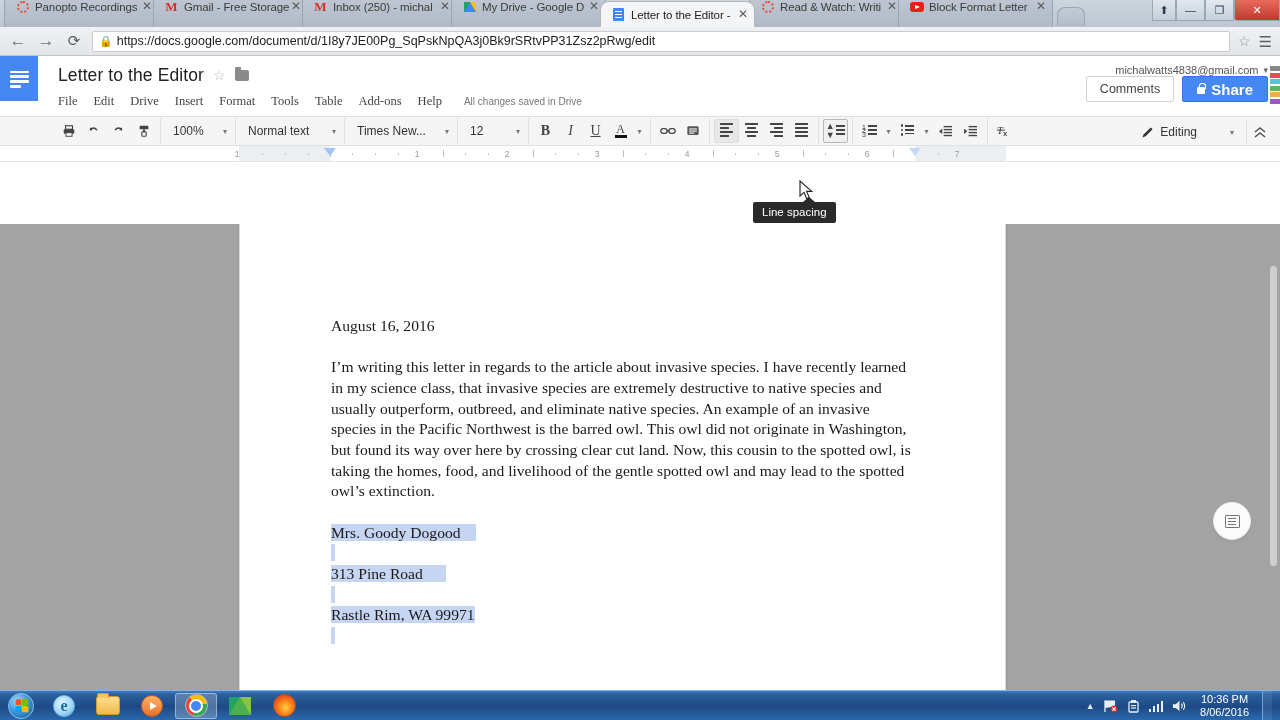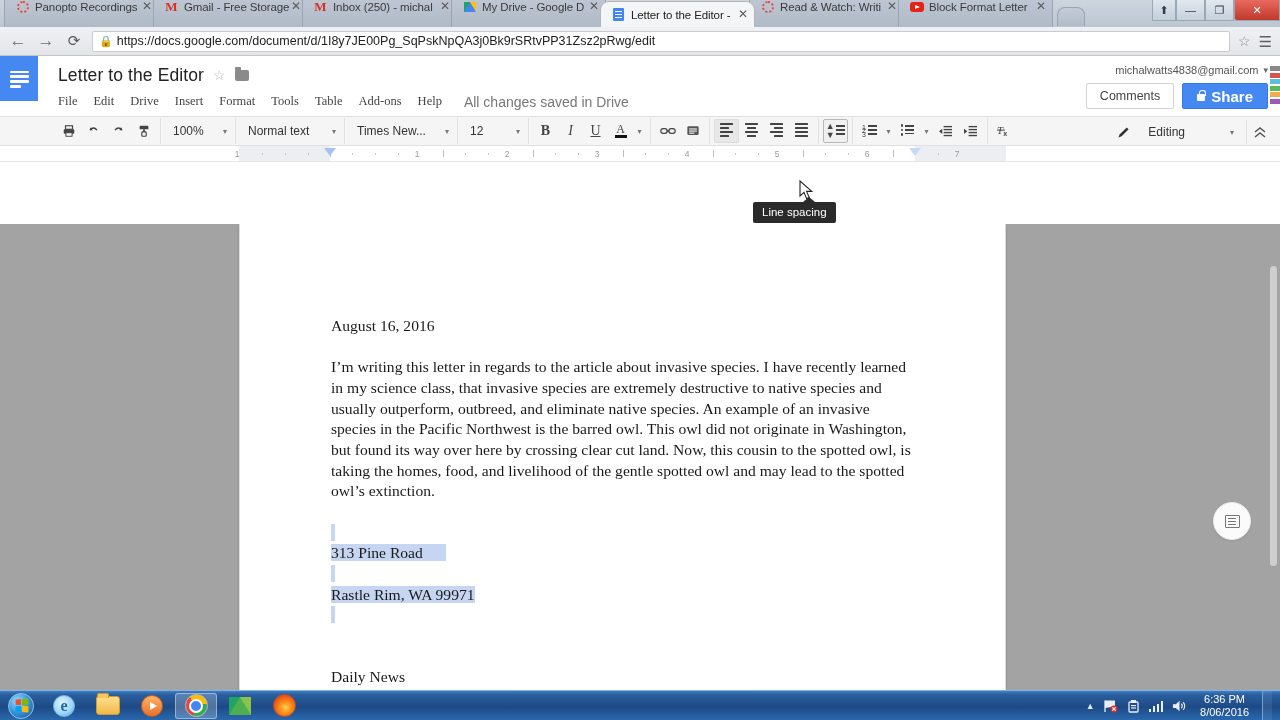--- a/index.html
+++ b/index.html
@@ -251,30 +251,30 @@
     padding: 2px 8px;
     cursor: pointer;
     border-radius: 2px;
     white-space: nowrap;
     font-family: Liberation Serif, serif;
   }
   .docs-menu-item:first-child { padding-left: 0; }
   #save-status {
     margin-left: 14px;
     color: #777;
-    font-size: 14px;
+    font-size: 10px;
     white-space: nowrap;
   }
 
   #header-right {
     padding: 8px 12px 0 0;
     display: flex;
     flex-direction: column;
     align-items: flex-end;
-    gap: 7px;
+    gap: 0;
   }
   #account-row {
     display: flex; align-items: center; gap: 5px;
     font-size: 11px; color: #555;
   }
   #account-email { cursor: pointer; }
   .caret-down { font-size: 9px; color: #666; }
   #buttons-row { display: flex; align-items: center; gap: 8px; }
   #comments-btn {
     height: 26px;
@@ -388,21 +388,21 @@
   .ic-numlist .bars i{display:block;height:1.6px;width:9px;background:#444;margin-bottom:2.4px;}
   .ic-bullist { display:flex; align-items:center; gap:2.5px;}
   .ic-bullist .dots b{display:block;width:2.4px;height:2.4px;background:#444;border-radius:50%;margin-bottom:2.2px;}
   .ic-bullist .bars i{display:block;height:1.6px;width:9px;background:#444;margin-bottom:2.2px;}
 
   #editing-group {
     position: absolute; right: 8px; top: 2px;
     display: flex; align-items: center; height: 26px;
   }
   #editing-select {
-    display: flex; align-items: center; gap: 19px;
+    display: flex; align-items: center; gap: 7px;
     padding: 0 6px; height: 24px;
     font-size: 12px; color: #333; cursor: pointer;
   }
   #pencil-icon {
     width: 12px; height: 12px;
     position: relative;
   }
   #collapse-btn {
     width: 26px; height: 24px;
     display:flex; align-items:center; justify-content:center;
@@ -1098,20 +1098,23 @@
     </div>
 
     <div id="doc-canvas">
       <div id="doc-page">
         <div id="doc-body">
 
           <div class="doc-para">August 16, 2016</div>
 
           <div class="doc-para">I’m writing this letter in regards to the article about invasive species. I have recently learned in my science class, that invasive species are extremely destructive to native species and usually outperform, outbreed, and eliminate native species. An example  of an invasive species in the Pacific Northwest is the barred owl. This owl did not originate in Washington, but found its way over here by crossing clear cut land. Now, this cousin to the spotted owl, is taking the homes, food, and livelihood of the gentle spotted owl and may lead to the spotted owl’s extinction.</div>
 
+          <div class="doc-para tight">
+            <span class="sel">Mrs. Goody Dogood</span><span class="sel">&nbsp;&nbsp;&nbsp;&nbsp;</span>
+          </div>
           <div class="spacer-line"><span class="sel">&nbsp;</span></div>
           <div class="doc-para tight">
             <span class="sel">313 Pine Road</span><span class="sel">&nbsp;&nbsp;&nbsp;&nbsp;&nbsp;&nbsp;</span>
           </div>
           <div class="spacer-line"><span class="sel">&nbsp;</span></div>
           <div class="doc-para tight">
             <span class="sel">Rastle Rim, WA 99971</span>
           </div>
           <div class="spacer-line"><span class="sel">&nbsp;</span></div>
 
@@ -1190,18 +1193,18 @@
         <i></i>
       </span>
     <span class="tray-icon">
       <svg width="15" height="14" viewBox="0 0 16 14">
           <path d="M1 5 L4 5 L8 1.5 L8 12.5 L4 9 L1 9 z" fill="#e8eef6"></path>
           <path d="M10 4.5 Q12 7 10 9.5" stroke="#e8eef6" stroke-width="1.2" fill="none"></path>
           <path d="M12 2.8 Q15 7 12 11.2" stroke="#e8eef6" stroke-width="1.2" fill="none"></path>
         </svg>
     </span>
     <div id="tray-clock">
-      <div>6:36 PM</div>
+      <div>10:36 PM</div>
       <div>8/06/2016</div>
     </div>
     <div id="show-desktop"></div>
   </div>
 </div>
 
 </body></html>

